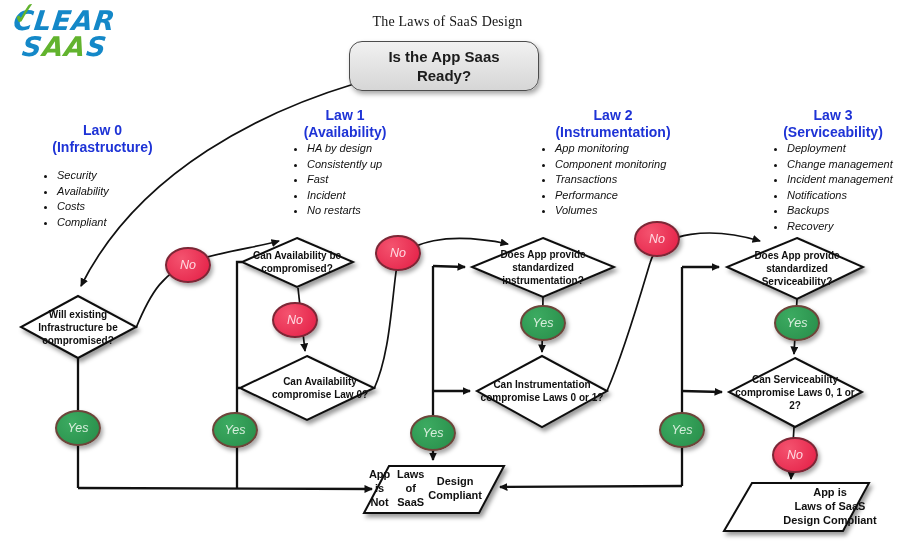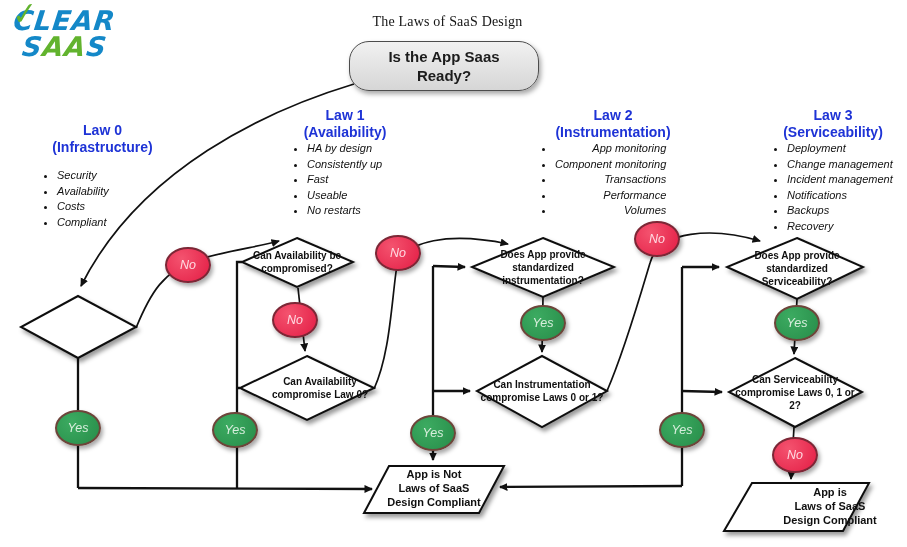--- a/index.html
+++ b/index.html
@@ -4,21 +4,21 @@
 <style>
   html,body{margin:0;padding:0;background:#fff;}
   body{font-family:"Liberation Sans",sans-serif;}
   .canvas{position:relative;width:907px;height:547px;overflow:hidden;background:#fff;}
   svg{position:absolute;left:0;top:0;}
 
   
   .page-title{position:absolute;left:270px;top:14px;width:355px;text-align:center;
     font-size:14px;color:#141414;letter-spacing:.2px;font-family:Liberation Serif, serif;}
   .start-box{position:absolute;left:349px;top:41px;width:190px;height:50px;
-    border:1.6px solid #4c4c4c;border-radius:20px;
+    border:1.6px solid #4c4c4c;border-radius:13px;
     background:linear-gradient(#f1f1f1,#d6d6d6);
     box-shadow:2px 3px 5px rgba(0,0,0,.35);
     display:flex;align-items:center;justify-content:center;text-align:center;
     font-weight:bold;font-size:15px;color:#1c1c1c;line-height:1.3;padding:2px 14px;box-sizing:border-box;}
 
   
   .logo{position:absolute;left:12px;top:8px;transform:skewX(-7deg);
     font-family:"DejaVu Sans",sans-serif;font-weight:bold;font-style:italic;
     font-size:27px;line-height:.95;letter-spacing:1px;color:#1488c8;}
   .logo-l1{position:relative;}
@@ -127,57 +127,58 @@
   </ul>
 
   <div class="law-heading" style="left:270px;top:107px;width:150px;">
     <div>Law 1</div>
     <div>(Availability)</div>
   </div>
   <ul class="law-bullets" style="left:292px;top:141px;">
     <li>HA by design</li>
     <li>Consistently up</li>
     <li>Fast</li>
-    <li>Useable</li>
+    <li>Incident</li>
     <li>No restarts</li>
   </ul>
 
   <div class="law-heading" style="left:522px;top:107px;width:182px;">
     <div>Law 2</div>
     <div>(Instrumentation)</div>
   </div>
-  <ul class="law-bullets" style="left:540px;top:141px;text-align:right;">
+  <ul class="law-bullets" style="left:540px;top:141px;">
     <li>App monitoring</li>
     <li>Component monitoring</li>
     <li>Transactions</li>
     <li>Performance</li>
     <li>Volumes</li>
   </ul>
 
   <div class="law-heading" style="left:752px;top:107px;width:162px;">
     <div>Law 3</div>
     <div>(Serviceability)</div>
   </div>
   <ul class="law-bullets" style="left:772px;top:141px;">
     <li>Deployment</li>
     <li>Change management</li>
     <li>Incident management</li>
     <li>Notifications</li>
     <li>Backups</li>
     <li>Recovery</li>
   </ul>
 
+  <div class="node-label" style="left:30px;top:303px;width:96px;height:48px;">Will existing Infrastructure be compromised?</div>
   <div class="node-label" style="left:245px;top:242px;width:104px;height:40px;">Can Availability be compromised?</div>
   <div class="node-label" style="left:264px;top:364px;width:112px;height:48px;">Can Availability compromise Law 0?</div>
   <div class="node-label" style="left:487px;top:243px;width:112px;height:48px;">Does App provide standardized instrumentation?</div>
   <div class="node-label" style="left:480px;top:367px;width:124px;height:48px;">Can Instrumentation compromise Laws 0 or 1?</div>
   <div class="node-label" style="left:741px;top:244px;width:112px;height:48px;">Does App provide standardized Serviceability?</div>
   <div class="node-label" style="left:733px;top:368px;width:124px;height:48px;">Can Serviceability compromise Laws 0, 1 or 2?</div>
 
-  <div class="node-label result-label" style="left:376px;top:468px;width:116px;height:42px;flex-direction:column;">
+  <div class="node-label result-label" style="left:366px;top:468px;width:116px;height:42px;flex-direction:row;">
     <div>App is Not</div>
     <div>Laws of SaaS</div>
     <div>Design Compliant</div>
   </div>
   <div class="node-label result-label" style="left:772px;top:486px;width:116px;height:42px;flex-direction:column;">
     <div>App is</div>
     <div>Laws of SaaS</div>
     <div>Design Compliant</div>
   </div>
 

